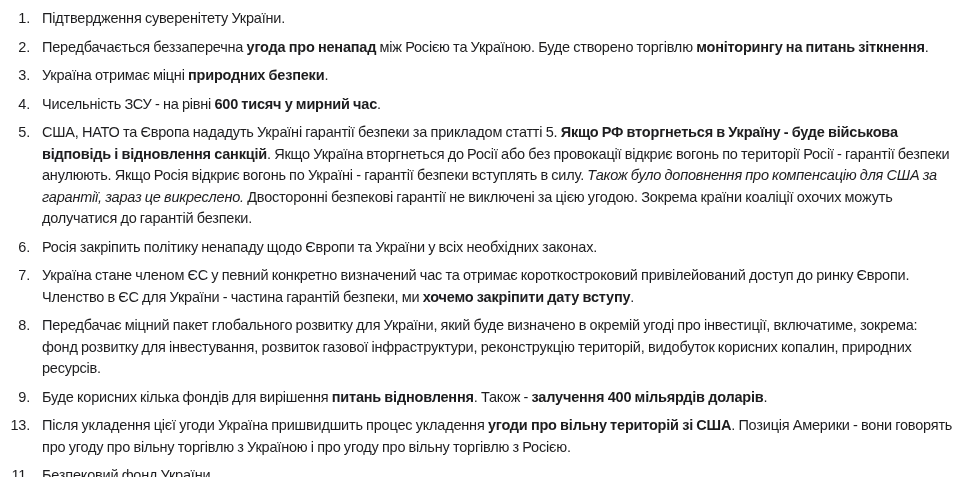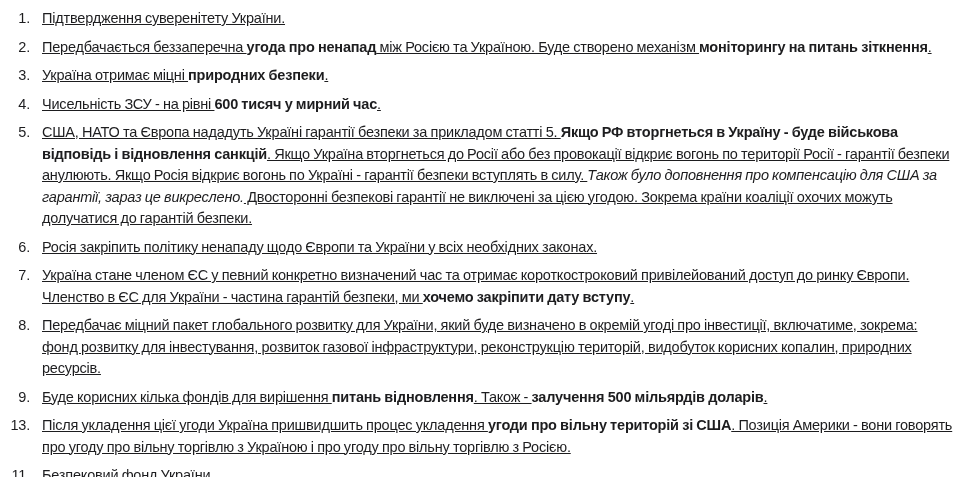--- a/index.html
+++ b/index.html
@@ -36,34 +36,34 @@
     text-align: right;
     margin-right: 12px;
     flex: 0 0 auto;
   }
   .list-row .txt {
     flex: 1 1 auto;
     max-width: 914px;
   }
   .seg-b { font-weight: bold; }
   .seg-i { font-style: italic; }
-  .seg-r { font-weight: normal; font-style: normal; text-decoration: underline; }
+  .seg-r { font-weight: normal; font-style: normal; }
 </style>
 </head>
 <body>
 
 <div class="page">
   <div class="list">
       <div class="list-row">
         <div class="num">1.</div>
         <div class="txt"><span class="seg-r">Підтвердження суверенітету України.</span></div>
       </div>
       <div class="list-row">
         <div class="num">2.</div>
-        <div class="txt"><span class="seg-r">Передбачається беззаперечна </span><span class="seg-b">угода про ненапад</span><span class="seg-r"> між Росією та Україною. Буде створено механізм </span><span class="seg-b">моніторингу на питань зіткнення</span><span class="seg-r">.</span></div>
+        <div class="txt"><span class="seg-r">Передбачається беззаперечна </span><span class="seg-b">угода про ненапад</span><span class="seg-r"> між Росією та Україною. Буде створено торгівлю </span><span class="seg-b">моніторингу на питань зіткнення</span><span class="seg-r">.</span></div>
       </div>
       <div class="list-row">
         <div class="num">3.</div>
         <div class="txt"><span class="seg-r">Україна отримає міцні </span><span class="seg-b">природних безпеки</span><span class="seg-r">.</span></div>
       </div>
       <div class="list-row">
         <div class="num">4.</div>
         <div class="txt"><span class="seg-r">Чисельність ЗСУ - на рівні </span><span class="seg-b">600 тисяч у мирний час</span><span class="seg-r">.</span></div>
       </div>
       <div class="list-row">
@@ -77,21 +77,21 @@
       <div class="list-row">
         <div class="num">7.</div>
         <div class="txt"><span class="seg-r">Україна стане членом ЄС у певний конкретно визначений час та отримає короткостроковий привілейований доступ до ринку Європи. Членство в ЄС для України - частина гарантій безпеки, ми </span><span class="seg-b">хочемо закріпити дату вступу</span><span class="seg-r">.</span></div>
       </div>
       <div class="list-row">
         <div class="num">8.</div>
         <div class="txt"><span class="seg-r">Передбачає міцний пакет глобального розвитку для України, який буде визначено в окремій угоді про інвестиції, включатиме, зокрема: фонд розвитку для інвестування, розвиток газової інфраструктури, реконструкцію територій, видобуток корисних копалин, природних ресурсів.</span></div>
       </div>
       <div class="list-row">
         <div class="num">9.</div>
-        <div class="txt"><span class="seg-r">Буде корисних кілька фондів для вирішення </span><span class="seg-b">питань відновлення</span><span class="seg-r">. Також - </span><span class="seg-b">залучення 500 мільярдів доларів</span><span class="seg-r">.</span></div>
+        <div class="txt"><span class="seg-r">Буде корисних кілька фондів для вирішення </span><span class="seg-b">питань відновлення</span><span class="seg-r">. Також - </span><span class="seg-b">залучення 400 мільярдів доларів</span><span class="seg-r">.</span></div>
       </div>
       <div class="list-row">
         <div class="num">13.</div>
         <div class="txt"><span class="seg-r">Після укладення цієї угоди Україна пришвидшить процес укладення </span><span class="seg-b">угоди про вільну територій зі США</span><span class="seg-r">. Позиція Америки - вони говорять про угоду про вільну торгівлю з Україною і про угоду про вільну торгівлю з Росією.</span></div>
       </div>
       <div class="list-row">
         <div class="num">11.</div>
         <div class="txt"><span class="seg-r">Безпековий фонд України</span></div>
       </div>
     </div>

